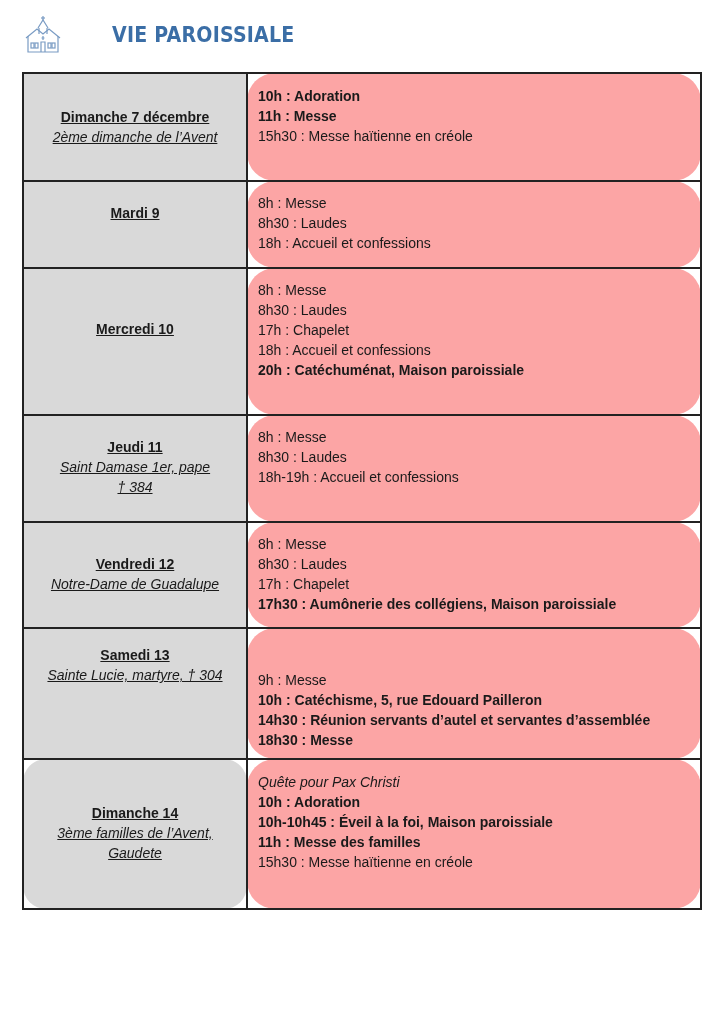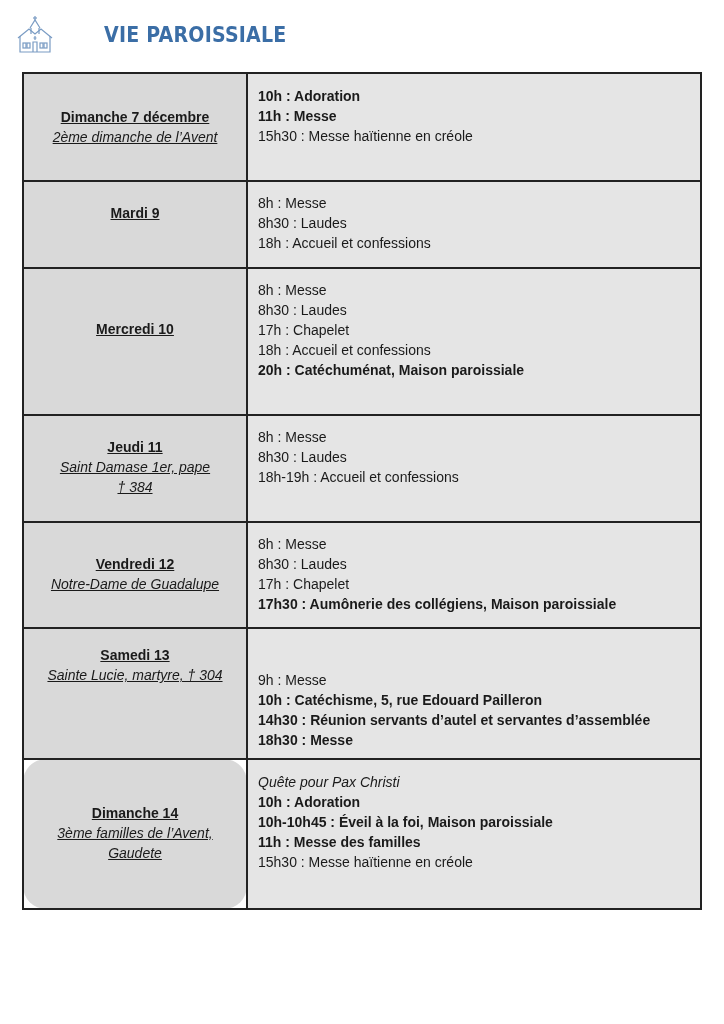--- a/index.html
+++ b/index.html
@@ -10,21 +10,21 @@
     body {
       width: 724px;
       height: 1024px;
       position: relative;
       font-family: "Liberation Sans", sans-serif;
       color: #1a1a1a;
       overflow: hidden;
     }
     .header {
       position: absolute;
-      left: 16px;
+      left: 24px;
       top: 14px;
       height: 40px;
       display: flex;
       align-items: center;
     }
     .church-icon {
       width: 38px;
       height: 40px;
       display: block;
     }
@@ -52,24 +52,25 @@
     }
     td.day-cell {
       width: 222px;
       background: #d9d9d9;
       text-align: center;
       font-size: 14px;
       line-height: 20px;
       text-decoration: underline;
     }
     td.events-cell {
-      background: #e5e5e5;
+      background: #fca5a5;
       padding-left: 10px !important;
       font-size: 14px;
       line-height: 20px;
+      border-radius: 28px;
     }
     .day-name {
       font-weight: bold;
       display: block;
     }
     .day-sub {
       font-style: italic;
       display: block;
     }
     .event {

